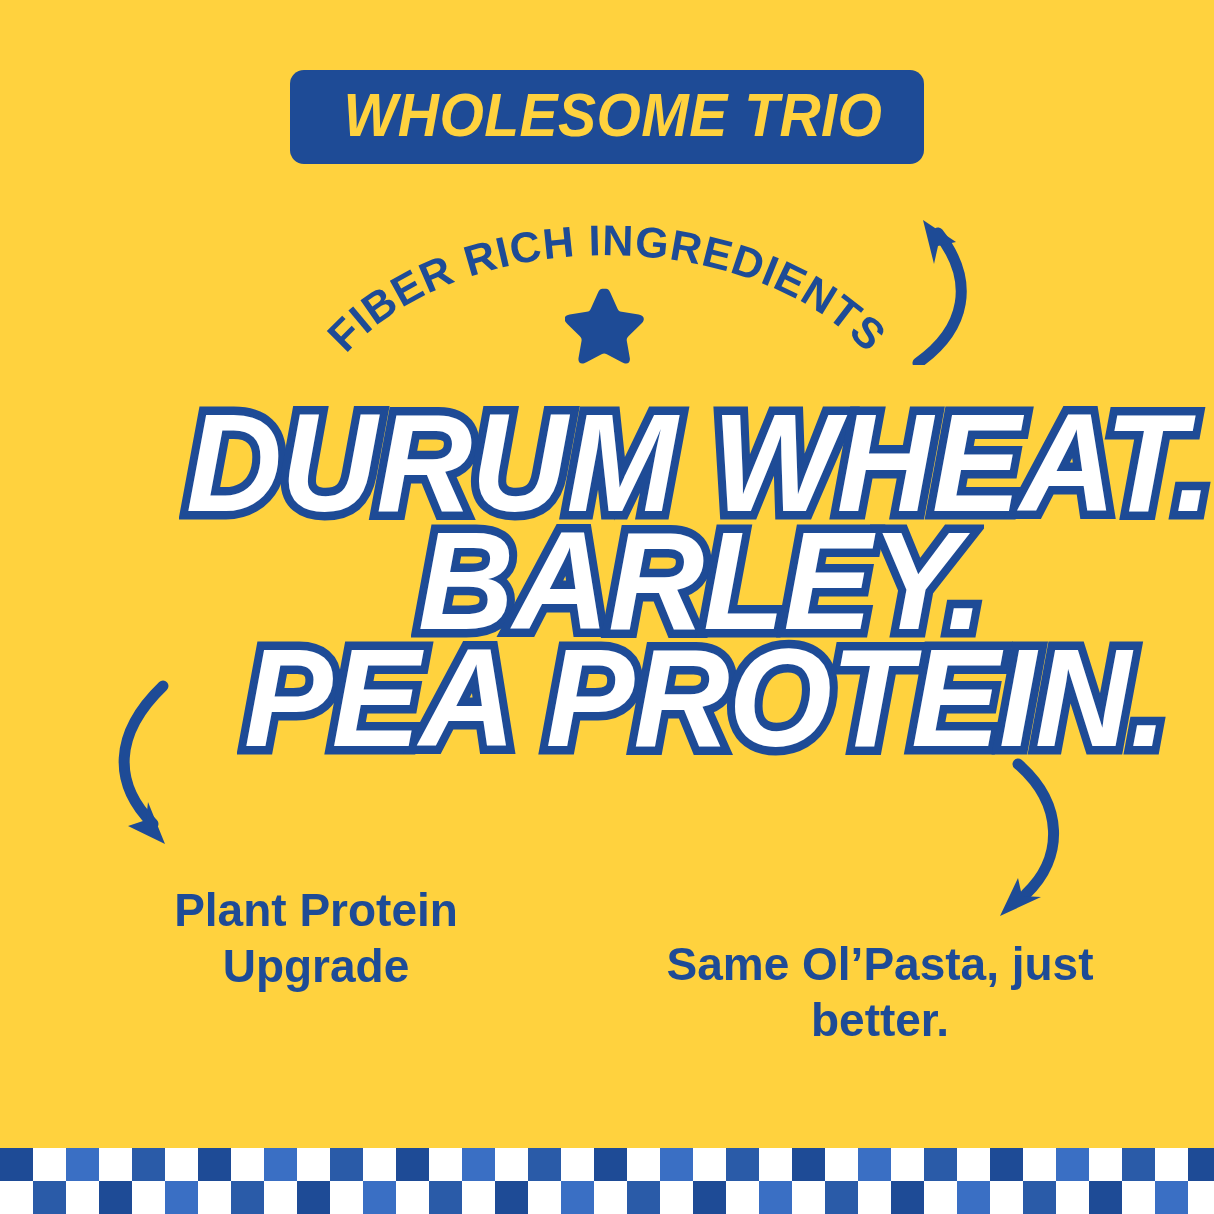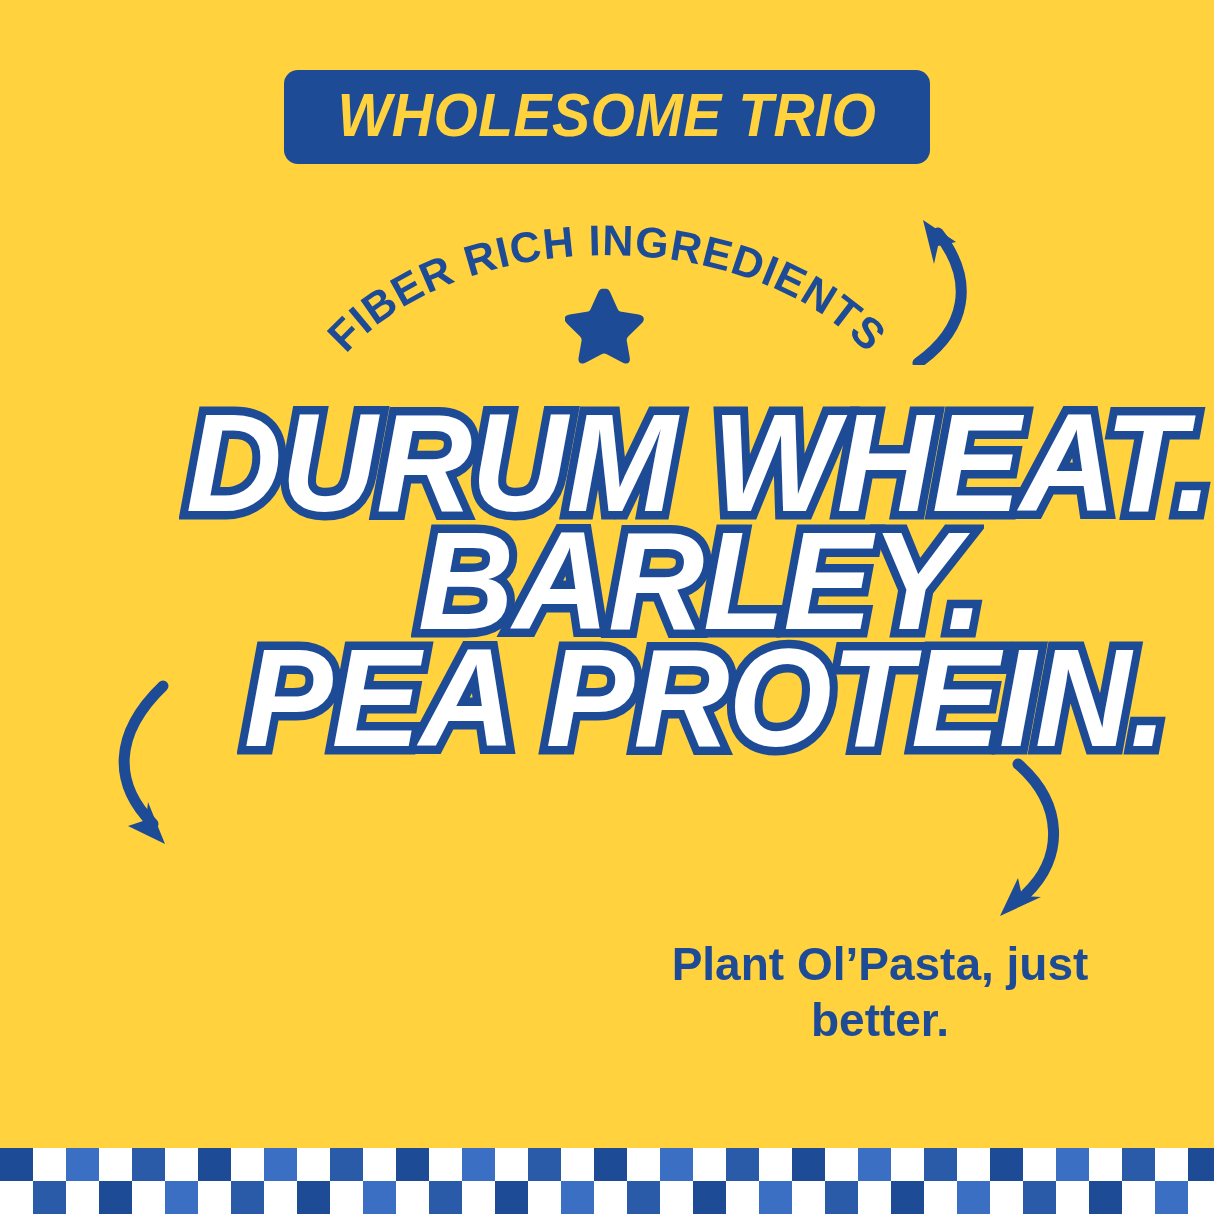--- a/index.html
+++ b/index.html
@@ -27,21 +27,21 @@
     position: absolute;
     left: 0;
     top: 70px;
     width: 1214px;
     text-align: center;
   }
   .badge {
     display: inline-block;
     background: #1E4B96;
     border-radius: 14px;
-    padding: 14px 30px 18px 30px;
+    padding: 14px 18px 18px 30px;
     line-height: 1;
   }
   .badge-text {
     display: block;
     color: #FFD23E;
     font-family: "Liberation Sans", sans-serif;
     font-weight: bold;
     font-style: italic;
     font-size: 62px;
     letter-spacing: 0.5px;
@@ -184,21 +184,22 @@
   <svg class="arrow arrow-left" width="120" height="185" viewBox="0 0 120 185">
     <path d="M68 14 C 18 62, 18 112, 58 152" stroke="#1E4B96" stroke-width="11" fill="none" stroke-linecap="round"></path>
     <path d="M70 172 L 33 154 L 51 148 L 53 130 Z" fill="#1E4B96"></path>
   </svg>
 
   <svg class="arrow arrow-right" width="120" height="185" viewBox="0 0 120 185">
     <path d="M30 22 C 76 62, 76 116, 38 152" stroke="#1E4B96" stroke-width="11" fill="none" stroke-linecap="round"></path>
     <path d="M12 174 L 30 136 L 34 154 L 53 155 Z" fill="#1E4B96"></path>
   </svg>
 
-  <div class="caption caption-right">Plant Ol’Pasta, just better.</div>
+  <div class="caption caption-left">Plant Protein Upgrade</div>
+  <div class="caption caption-right">Same Ol’Pasta, just better.</div>
 
   <div class="checker" id="checker">
       <div class="checker-row">
         <div class="checker-cell" style="background: rgb(30, 75, 150);"></div>
         <div class="checker-cell" style="background: rgb(255, 255, 255);"></div>
         <div class="checker-cell" style="background: rgb(58, 111, 196);"></div>
         <div class="checker-cell" style="background: rgb(255, 255, 255);"></div>
         <div class="checker-cell" style="background: rgb(42, 91, 168);"></div>
         <div class="checker-cell" style="background: rgb(255, 255, 255);"></div>
         <div class="checker-cell" style="background: rgb(30, 75, 150);"></div>

